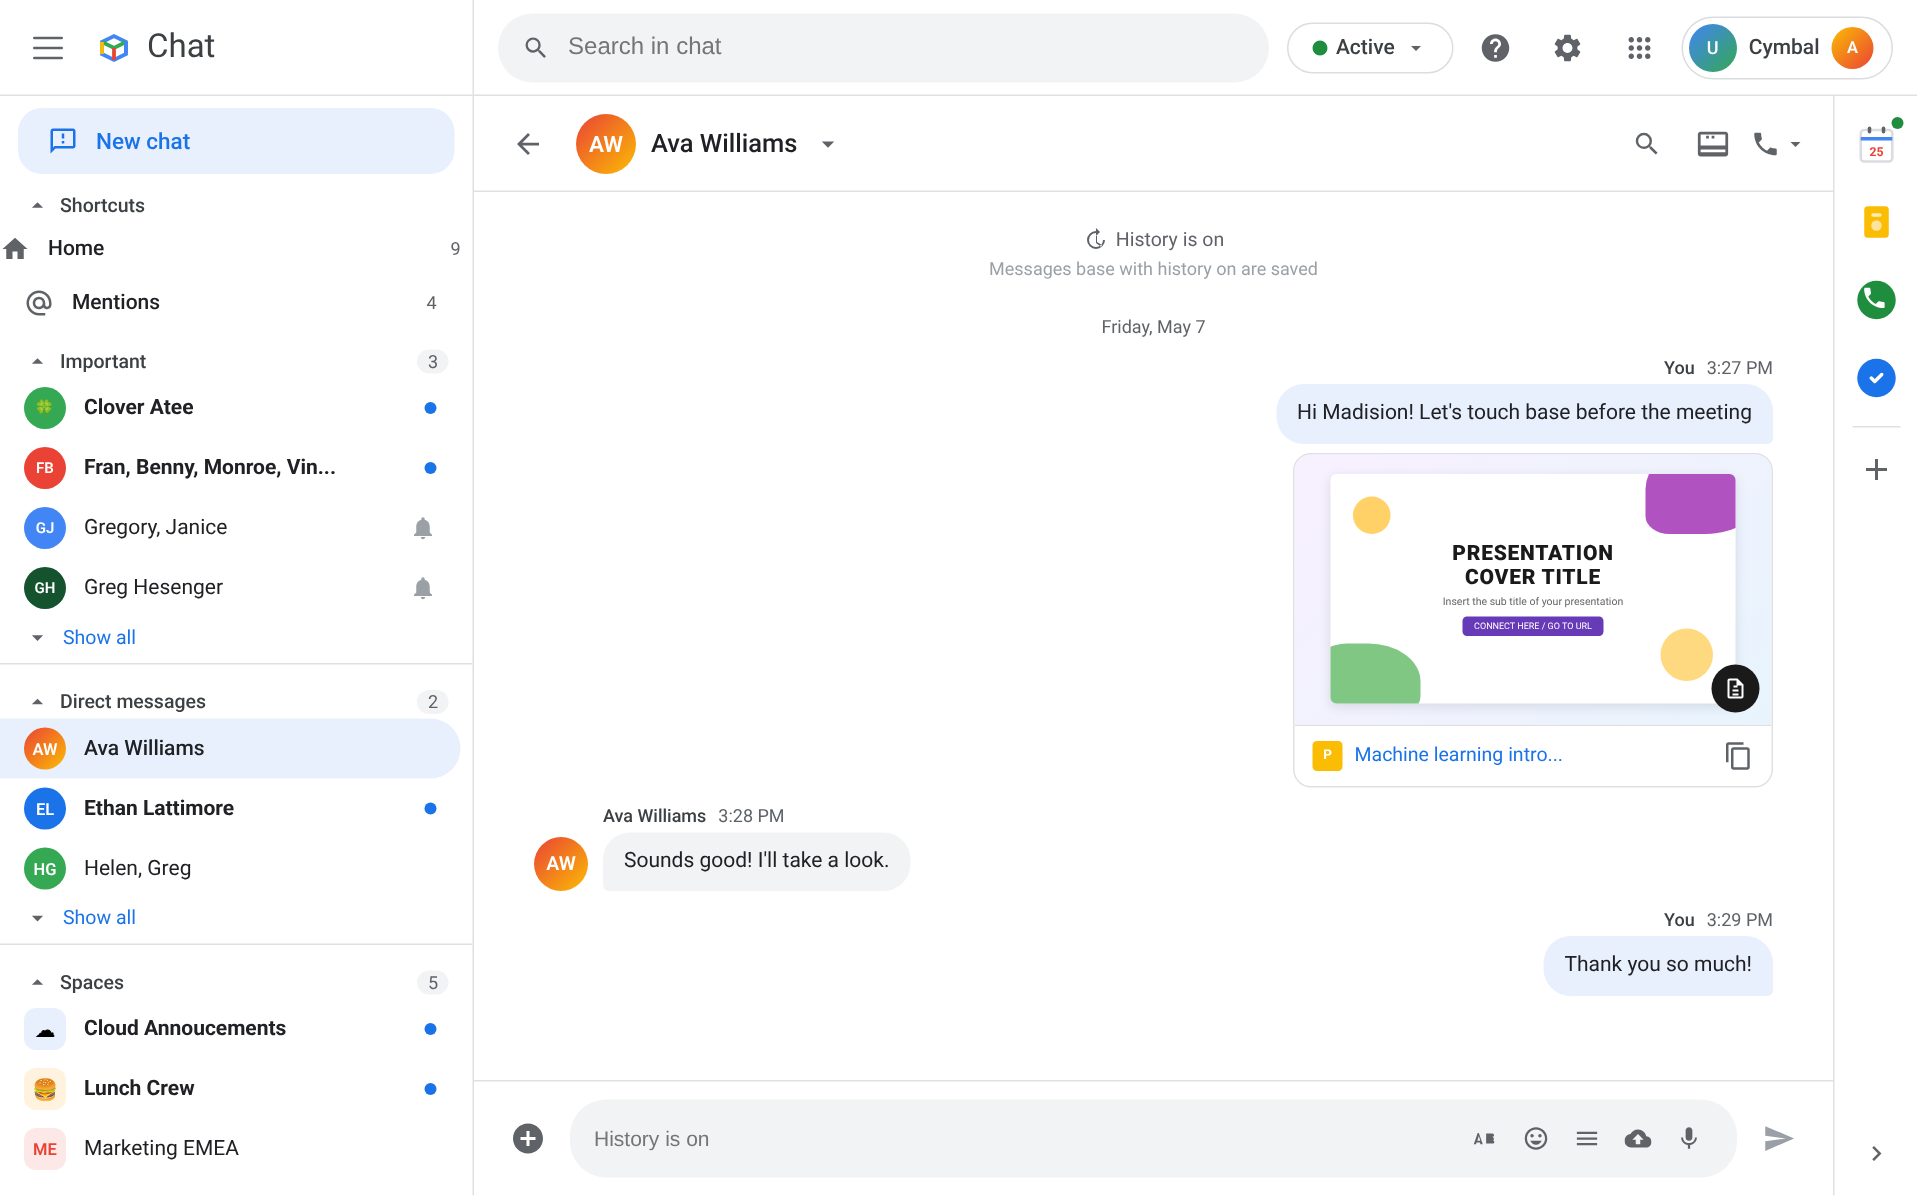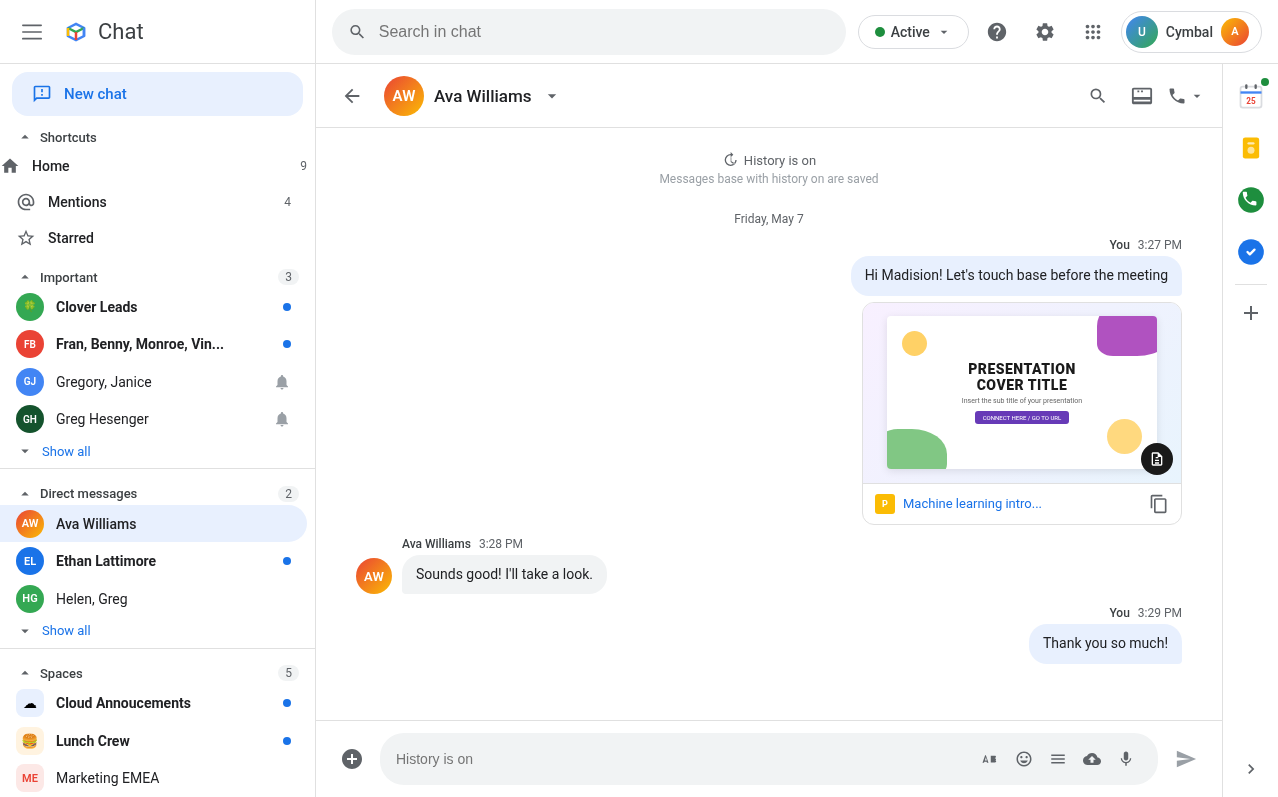--- a/index.html
+++ b/index.html
@@ -97,38 +97,32 @@
     </div>
 
     <div style="display:flex;align-items:center;padding:6px 16px;cursor:pointer;border-radius:0 24px 24px 0;margin-right:8px;gap:12px;min-height:36px;">
       <svg width="20" height="20" viewBox="0 0 24 24" fill="#5f6368">
           <path d="M12 2C6.48 2 2 6.48 2 12s4.48 10 10 10h5v-2h-5c-4.34 0-8-3.66-8-8s3.66-8 8-8 8 3.66 8 8v1.43c0 .79-.71 1.57-1.5 1.57s-1.5-.78-1.5-1.57V12c0-2.76-2.24-5-5-5s-5 2.24-5 5 2.24 5 5 5c1.38 0 2.64-.56 3.54-1.47.65.89 1.77 1.47 2.96 1.47 1.97 0 3.5-1.6 3.5-3.57V12c0-5.52-4.48-10-10-10zm0 13c-1.66 0-3-1.34-3-3s1.34-3 3-3 3 1.34 3 3-1.34 3-3 3z"></path>
         </svg>
       <span style="flex:1;font-size:14px;color:#202124;font-weight:500;">Mentions</span>
       <span style="font-size:12px;color:#5f6368;">4</span>
     </div>
 
-    <div style="display:flex;align-items:center;padding:6px 16px;cursor:pointer;border-radius:0 24px 24px 0;margin-right:8px;gap:12px;min-height:36px;">
-      <svg width="20" height="20" viewBox="0 0 24 24" fill="#5f6368">
-          <path d="M22 9.24l-7.19-.62L12 2 9.19 8.63 2 9.24l5.46 4.73L5.82 21 12 17.27 18.18 21l-1.63-7.03L22 9.24zM12 15.4l-3.76 2.27 1-4.28-3.32-2.88 4.38-.38L12 6.1l1.71 4.04 4.38.38-3.32 2.88 1 4.28L12 15.4z"></path>
-        </svg>
-      <span style="flex:1;font-size:14px;color:#202124;font-weight:500;">Starred</span>
-    </div>
 
     <div style="display:flex;align-items:center;padding:8px 16px 2px;gap:6px;margin-top:4px;">
       <svg width="18" height="18" viewBox="0 0 24 24" fill="#5f6368" style="cursor:pointer;">
           <path d="M7 14l5-5 5 5z"></path>
         </svg>
       <span style="font-size:13px;color:#3c4043;font-weight:500;flex:1;">Important</span>
       <span style="font-size:12px;color:#5f6368;background:#f1f3f4;border-radius:10px;padding:1px 7px;">3</span>
     </div>
 
     <div style="display:flex;align-items:center;padding:6px 16px;cursor:pointer;border-radius:0 24px 24px 0;margin-right:8px;gap:12px;min-height:36px;">
       <div style="width:28px;height:28px;border-radius:50%;background:#34a853;display:flex;align-items:center;justify-content:center;color:white;font-size:11px;font-weight:600;">🍀</div>
-      <span style="flex:1;font-size:14px;color:#202124;font-weight:700;">Clover Leads</span>
+      <span style="flex:1;font-size:14px;color:#202124;font-weight:700;">Clover Atee</span>
       <div style="width:8px;height:8px;background:#1a73e8;border-radius:50%;"></div>
     </div>
 
     <div style="display:flex;align-items:center;padding:6px 16px;cursor:pointer;border-radius:0 24px 24px 0;margin-right:8px;gap:12px;min-height:36px;">
       <div style="width:28px;height:28px;border-radius:50%;background:#ea4335;display:flex;align-items:center;justify-content:center;color:white;font-size:10px;font-weight:600;">FB</div>
       <span style="flex:1;font-size:14px;color:#202124;font-weight:700;overflow:hidden;text-overflow:ellipsis;white-space:nowrap;">Fran, Benny, Monroe, Vin...</span>
       <div style="width:8px;height:8px;background:#1a73e8;border-radius:50%;"></div>
     </div>
 
     <div style="display:flex;align-items:center;padding:6px 16px;cursor:pointer;border-radius:0 24px 24px 0;margin-right:8px;gap:12px;min-height:36px;">

